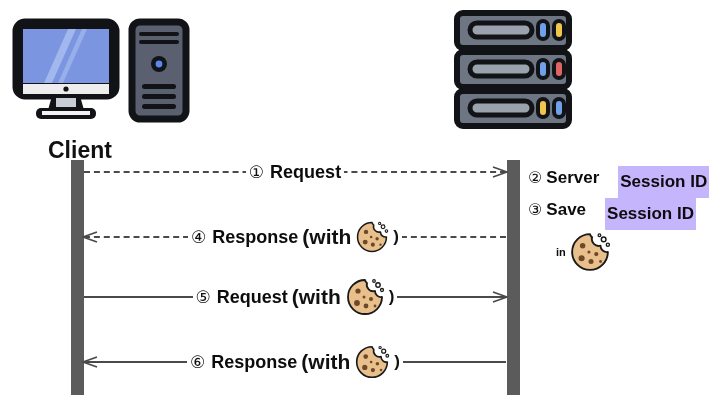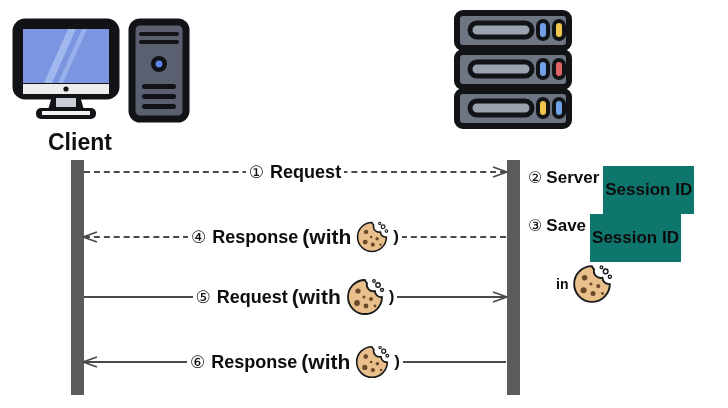--- a/index.html
+++ b/index.html
@@ -6,21 +6,21 @@
   body{
     width:728px;height:408px;position:relative;overflow:hidden;
     font-family:"Liberation Sans","DejaVu Sans",sans-serif;
     -webkit-font-smoothing:antialiased;
   }
   .stage{position:absolute;inset:0;}
 
   
   .actor-label{
     position:absolute;font-size:23px;font-weight:bold;color:#111111;
-    letter-spacing:0px;white-space:nowrap;
+    letter-spacing:0px;white-space:nowrap;margin-top:8px;
   }
   #client-label{left:48px;top:129px;}
   #server-label{left:478px;top:129px;}
 
   
   .lifeline{position:absolute;width:13px;background:#5B5B5B;}
   #client-lifeline{left:71px;top:160px;height:235px;}
   #server-lifeline{left:507px;top:160px;height:235px;}
 
   
@@ -48,23 +48,23 @@
   
   .arrow-head{position:absolute;top:50%;width:16px;height:16px;z-index:2;
               transform:translateY(-50%);}
 
   
   #server-notes{position:absolute;left:528px;top:166px;width:200px;}
   .note-line{display:flex;align-items:flex-start;gap:4px;
              font-size:17px;font-weight:bold;color:#0c0c0c;
              line-height:24px;white-space:nowrap;}
   .note-num{font-size:16px;font-weight:normal;font-family:"DejaVu Sans",sans-serif;}
-  .hl{background:#0f766e;padding:12px 2px;}
+  .hl{background:#c4b5fd;padding:4px 2px;margin-left:15px;}
   #note-in-row{display:flex;align-items:center;gap:3px;padding-left:28px;
-               font-size:14px;font-weight:bold;color:#0c0c0c;margin-top:1px;}
+               font-size:11px;font-weight:bold;color:#0c0c0c;margin-top:1px;}
 
   .cookie{display:inline-block;vertical-align:middle;}
 </style>
 </head>
 <body>
 
 <div class="stage">
 
   <svg id="monitor-icon" viewBox="0 0 108 105" xmlns="http://www.w3.org/2000/svg">
     <rect x="4" y="4" width="100" height="74" rx="9" fill="#111317" stroke="#111317" stroke-width="7"></rect>

